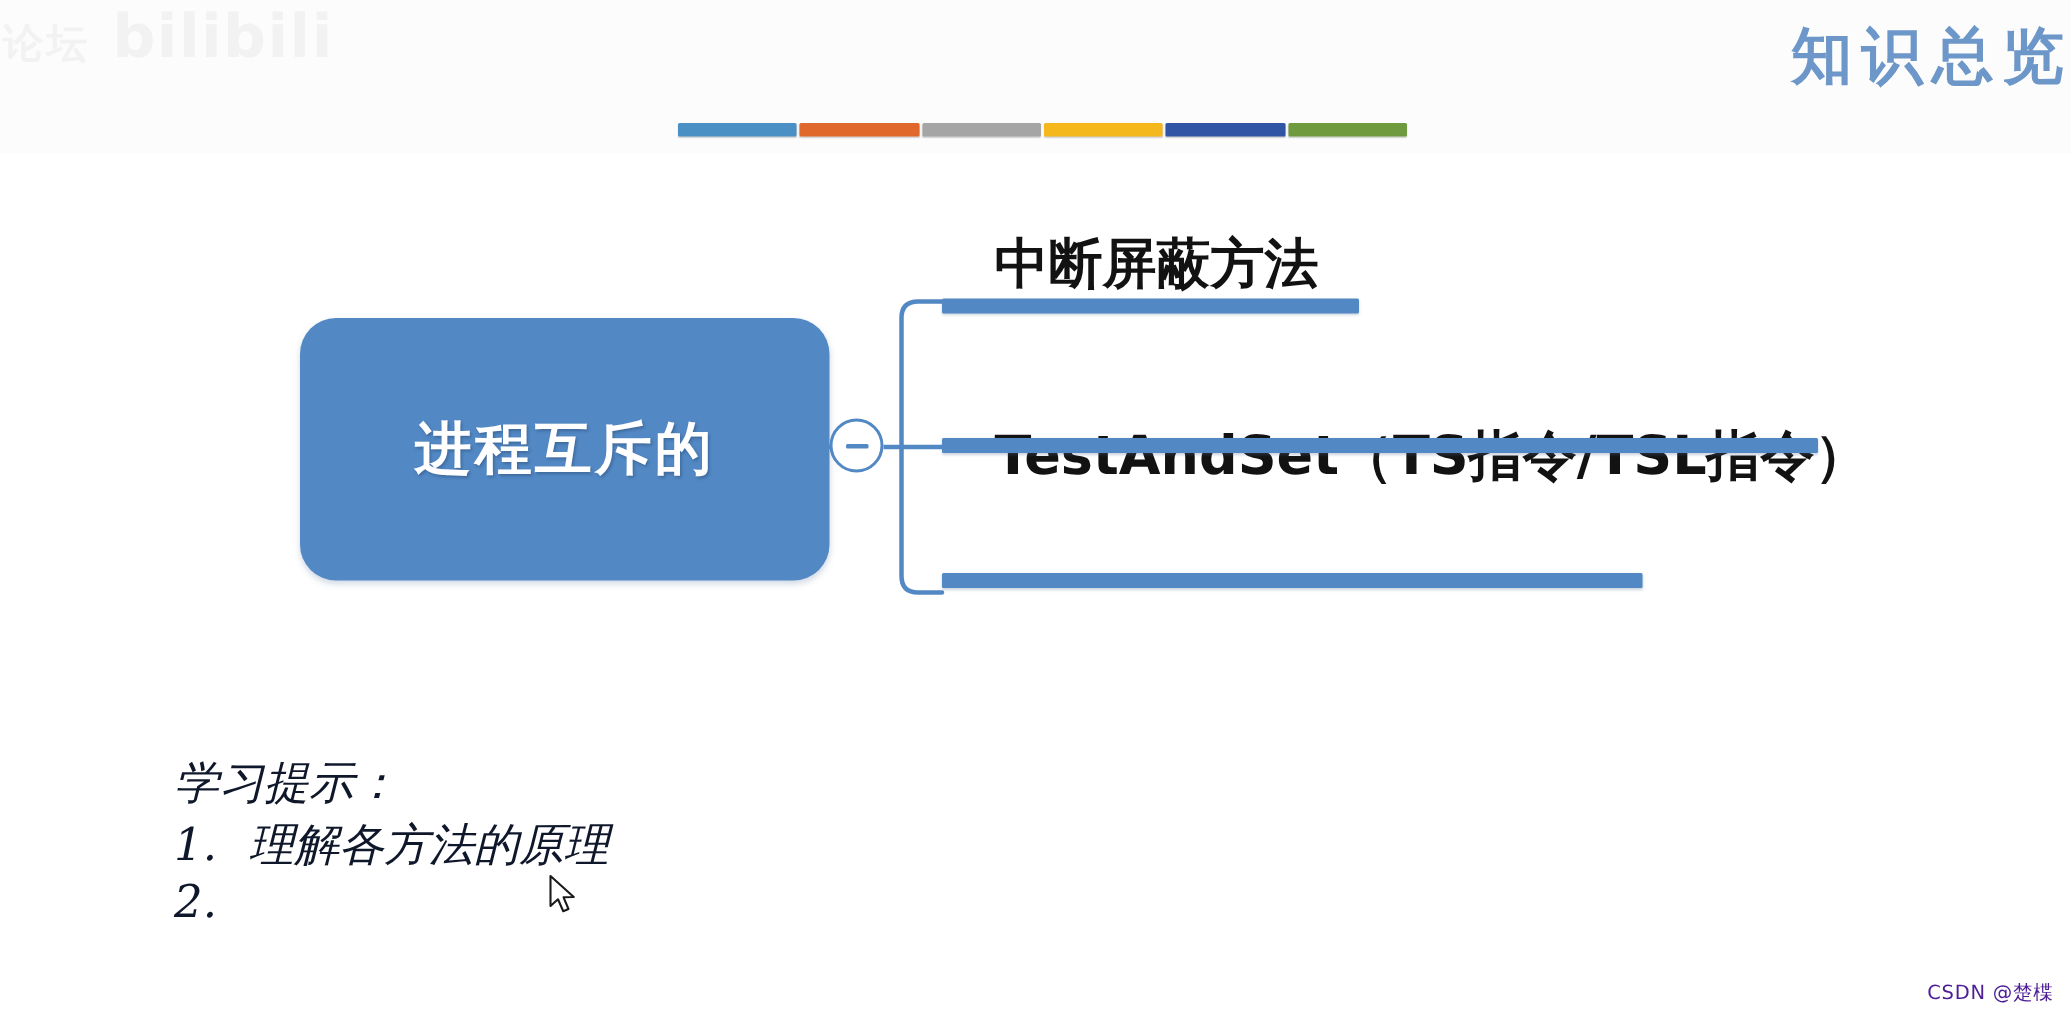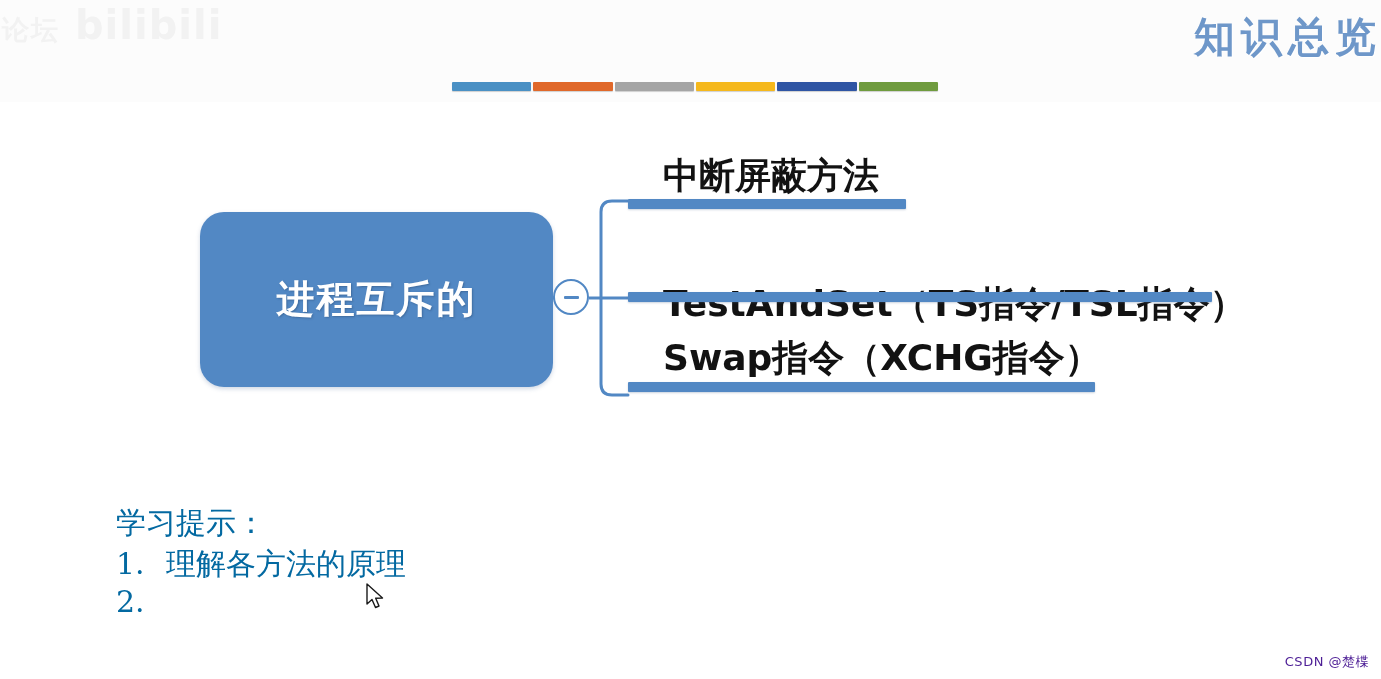--- a/index.html
+++ b/index.html
@@ -167,23 +167,24 @@
     width: 1381px;
     height: 679px;
   }
 
   
   .hints {
     position: absolute;
     left: 116px;
     top: 505px;
     font-family: "DejaVu Serif", "Liberation Serif", serif;
-    color: #0369a1;
+    color: #0f172a;
     font-size: 30px;
     line-height: 1.22;
+    font-style: italic;
   }
   .hint-heading {
     white-space: nowrap;
     margin-bottom: 4px;
   }
   .hint-row {
     display: flex;
     align-items: baseline;
     white-space: nowrap;
     margin-bottom: 2px;
@@ -260,21 +261,20 @@
     <div class="collapse-toggle">
       <div class="minus"></div>
     </div>
 
     <div class="branch-label" style="left:663px; top:152px;">中断屏蔽方法</div>
     <div class="branch-bar" style="left: 628px; top: 199px; width: 278px; background: rgb(82, 136, 196);"></div>
 
     <div class="branch-label" style="left:663px; top:244px;margin-top:36px;">TestAndSet（TS指令/TSL指令）</div>
     <div class="branch-bar" style="left: 628px; top: 292px; width: 584px; background: rgb(82, 136, 196);"></div>
 
-    <div class="branch-label" style="left:663px; top:334px;">Swap指令（XCHG指令）</div>
     <div class="branch-bar" style="left: 628px; top: 382px; width: 467px; background: rgb(82, 136, 196);"></div>
 
   </div>
 
   <div class="hints">
     <div class="hint-heading">学习提示：</div>
     <div class="hint-row">
       <span class="hint-num">1.</span>
       <span class="hint-text">理解各方法的原理</span>
     </div>

